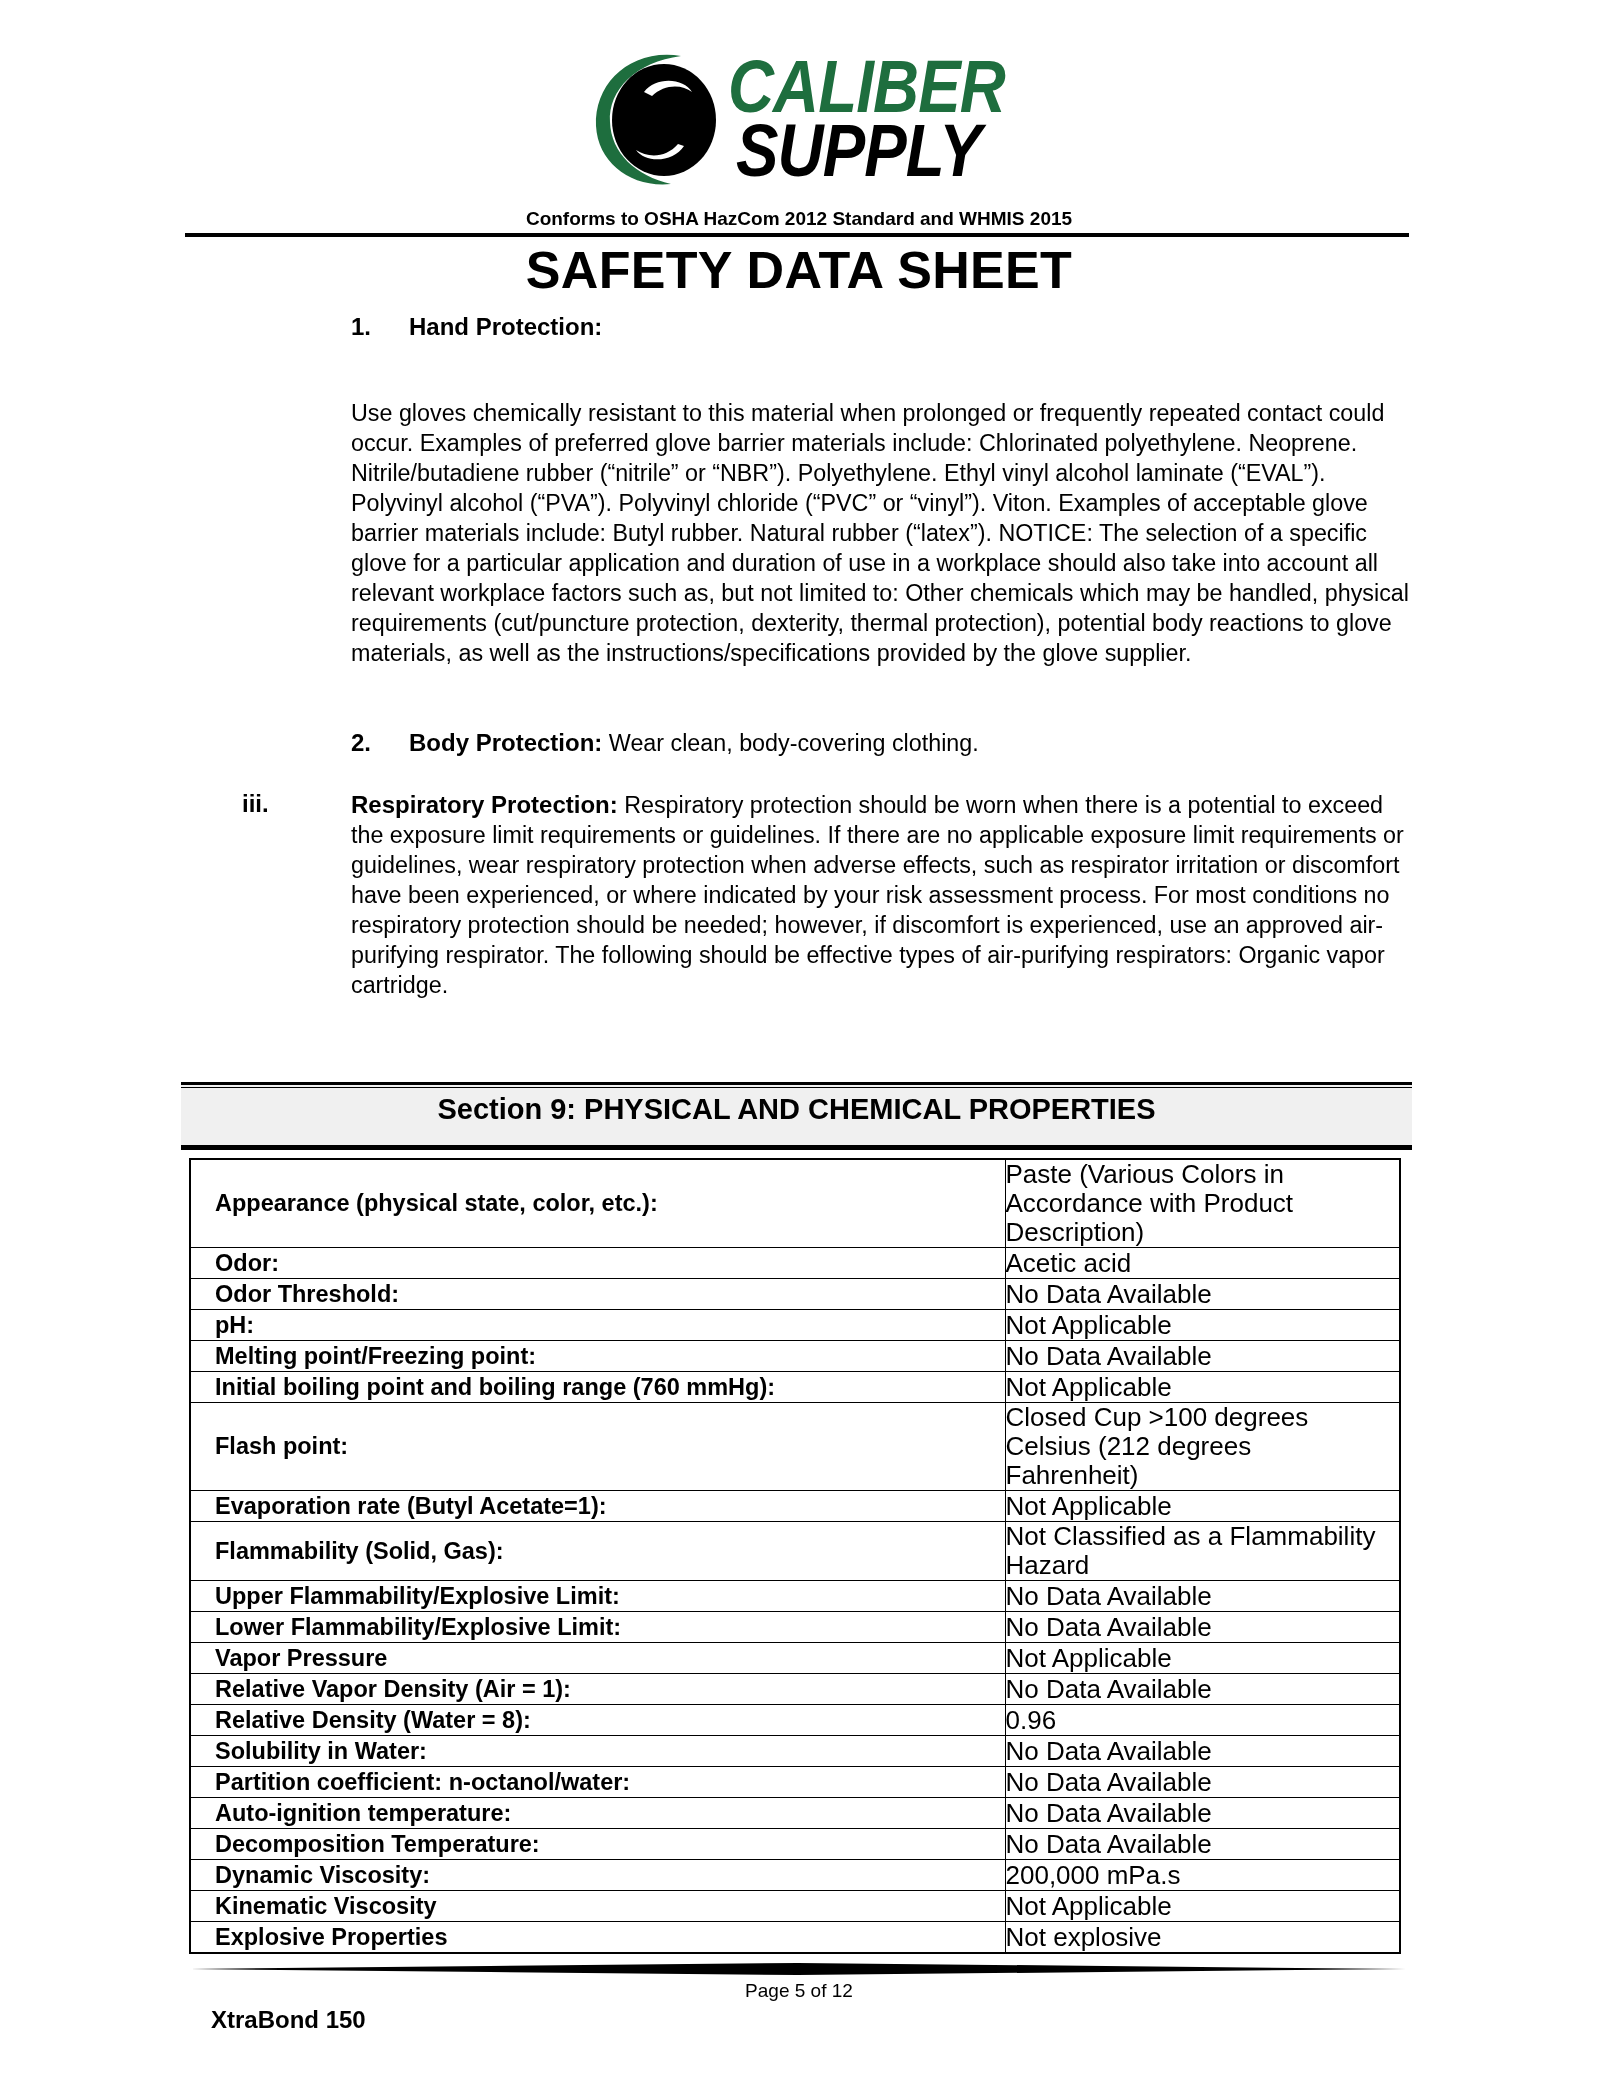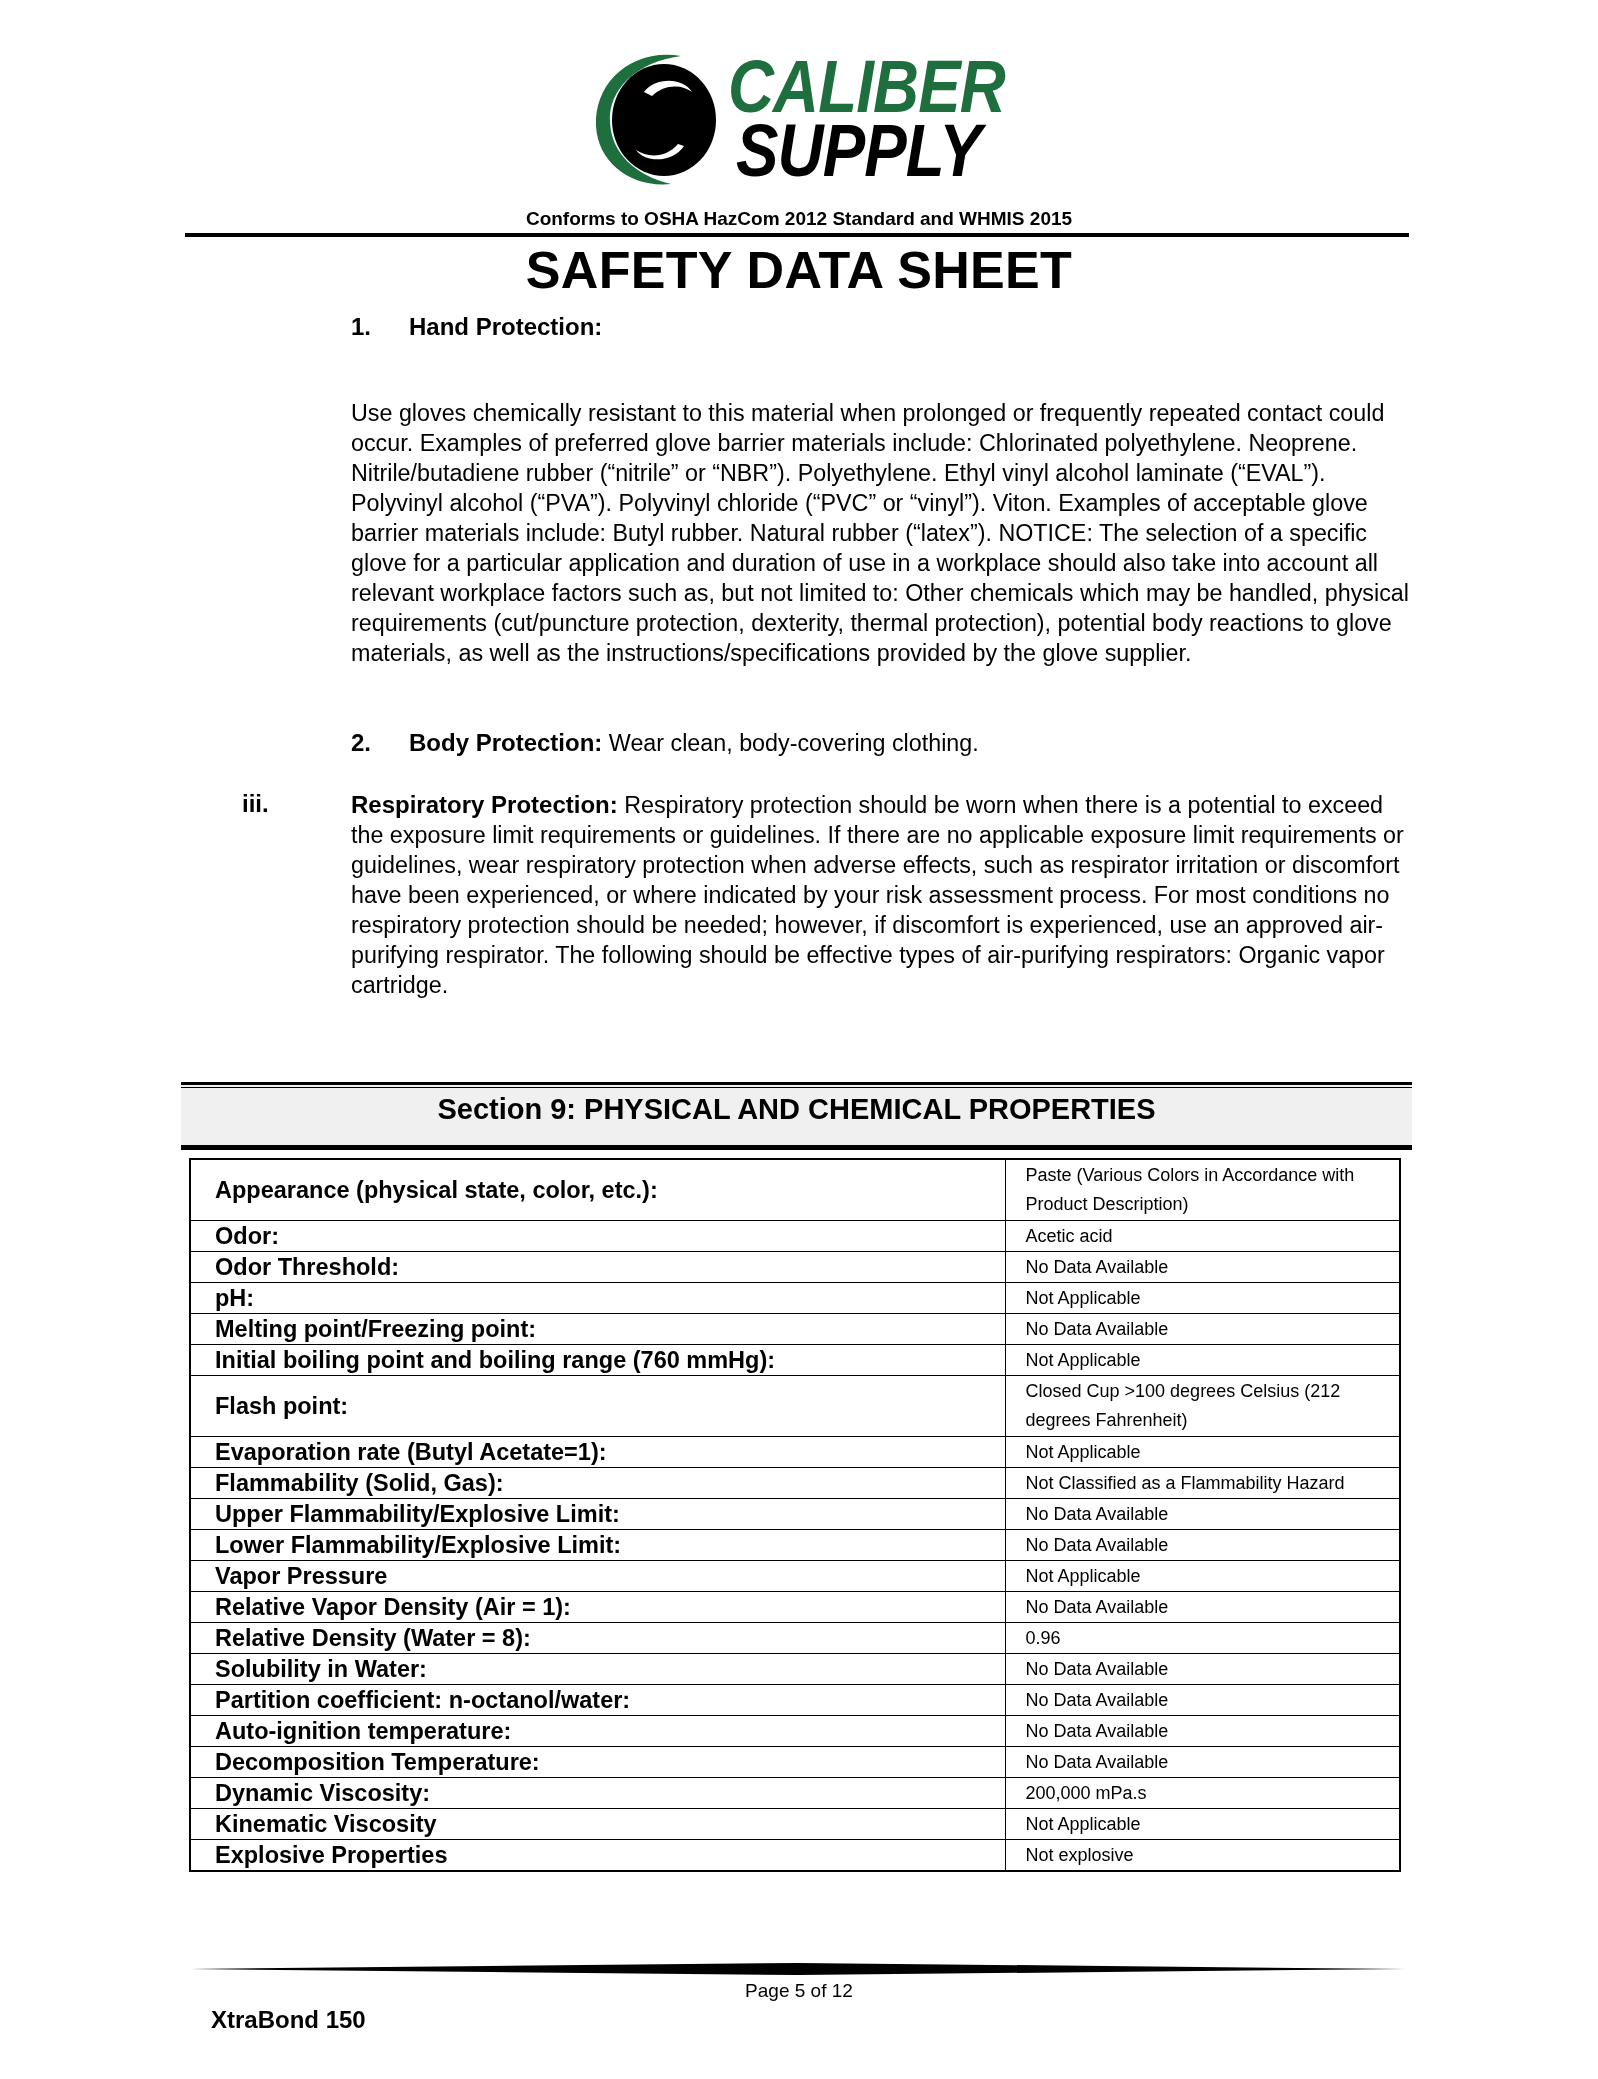--- a/index.html
+++ b/index.html
@@ -37,21 +37,21 @@
   #section-header { left: 181px; top: 1082px; width: 1231px; height: 68px; background: #f0f0f0; }
   #section-header .line-top { position: absolute; left: 0; right: 0; top: 0; height: 3px; background: #000; }
   #section-header .line-top2 { position: absolute; left: 0; right: 0; top: 5px; height: 1px; background: #000; }
   #section-header .line-bot { position: absolute; left: 0; right: 0; bottom: 0; height: 5px; background: #000; }
   #section-title { position: absolute; left: 0; right: 0; top: 11px; text-align: center; font-size: 29px; font-weight: bold; }
 
   
   #props-table { left: 189px; top: 1158px; width: 1212px; border-collapse: collapse; border: 2px solid #000; }
   #props-table td { border: 1.5px solid #000; padding: 0 12px; vertical-align: middle; height: 30px; line-height: 29px; }
   #props-table td.k { width: 815px; box-sizing: border-box; font-weight: bold; font-size: 23.5px; padding-left: 24px; }
-  #props-table td.v { font-size: 18px; padding-left: 20px; }
+  #props-table td.v { font-size: 26px; padding-left: 0; }
   #props-table tr.tall td { height: 60px; }
   #props-table tr.tall td.v { line-height: 29px; }
 
   
   #footer-rule { left: 190px; top: 1962px; width: 1216px; height: 14px; }
   #page-num { left: 0; width: 1598px; top: 1980px; text-align: center; font-size: 19px; }
   #product-name { left: 211px; top: 2006px; font-size: 24px; font-weight: bold; }
 </style>
 </head>
 <body>

